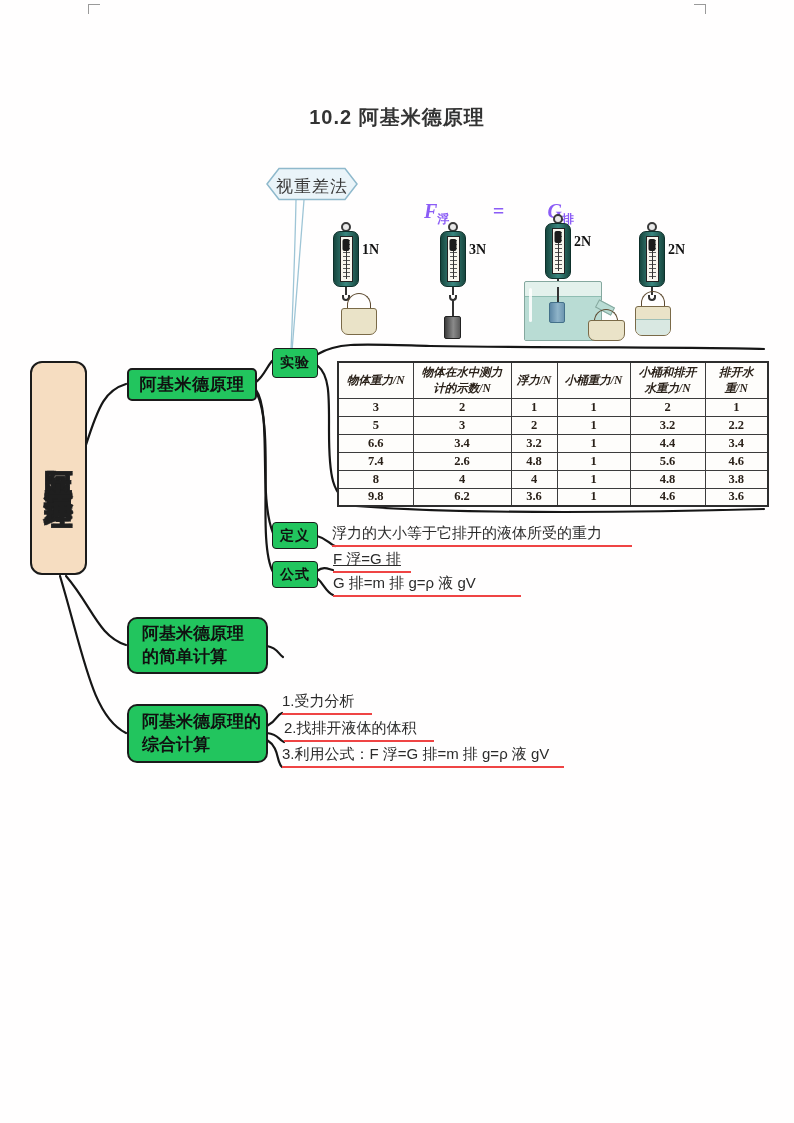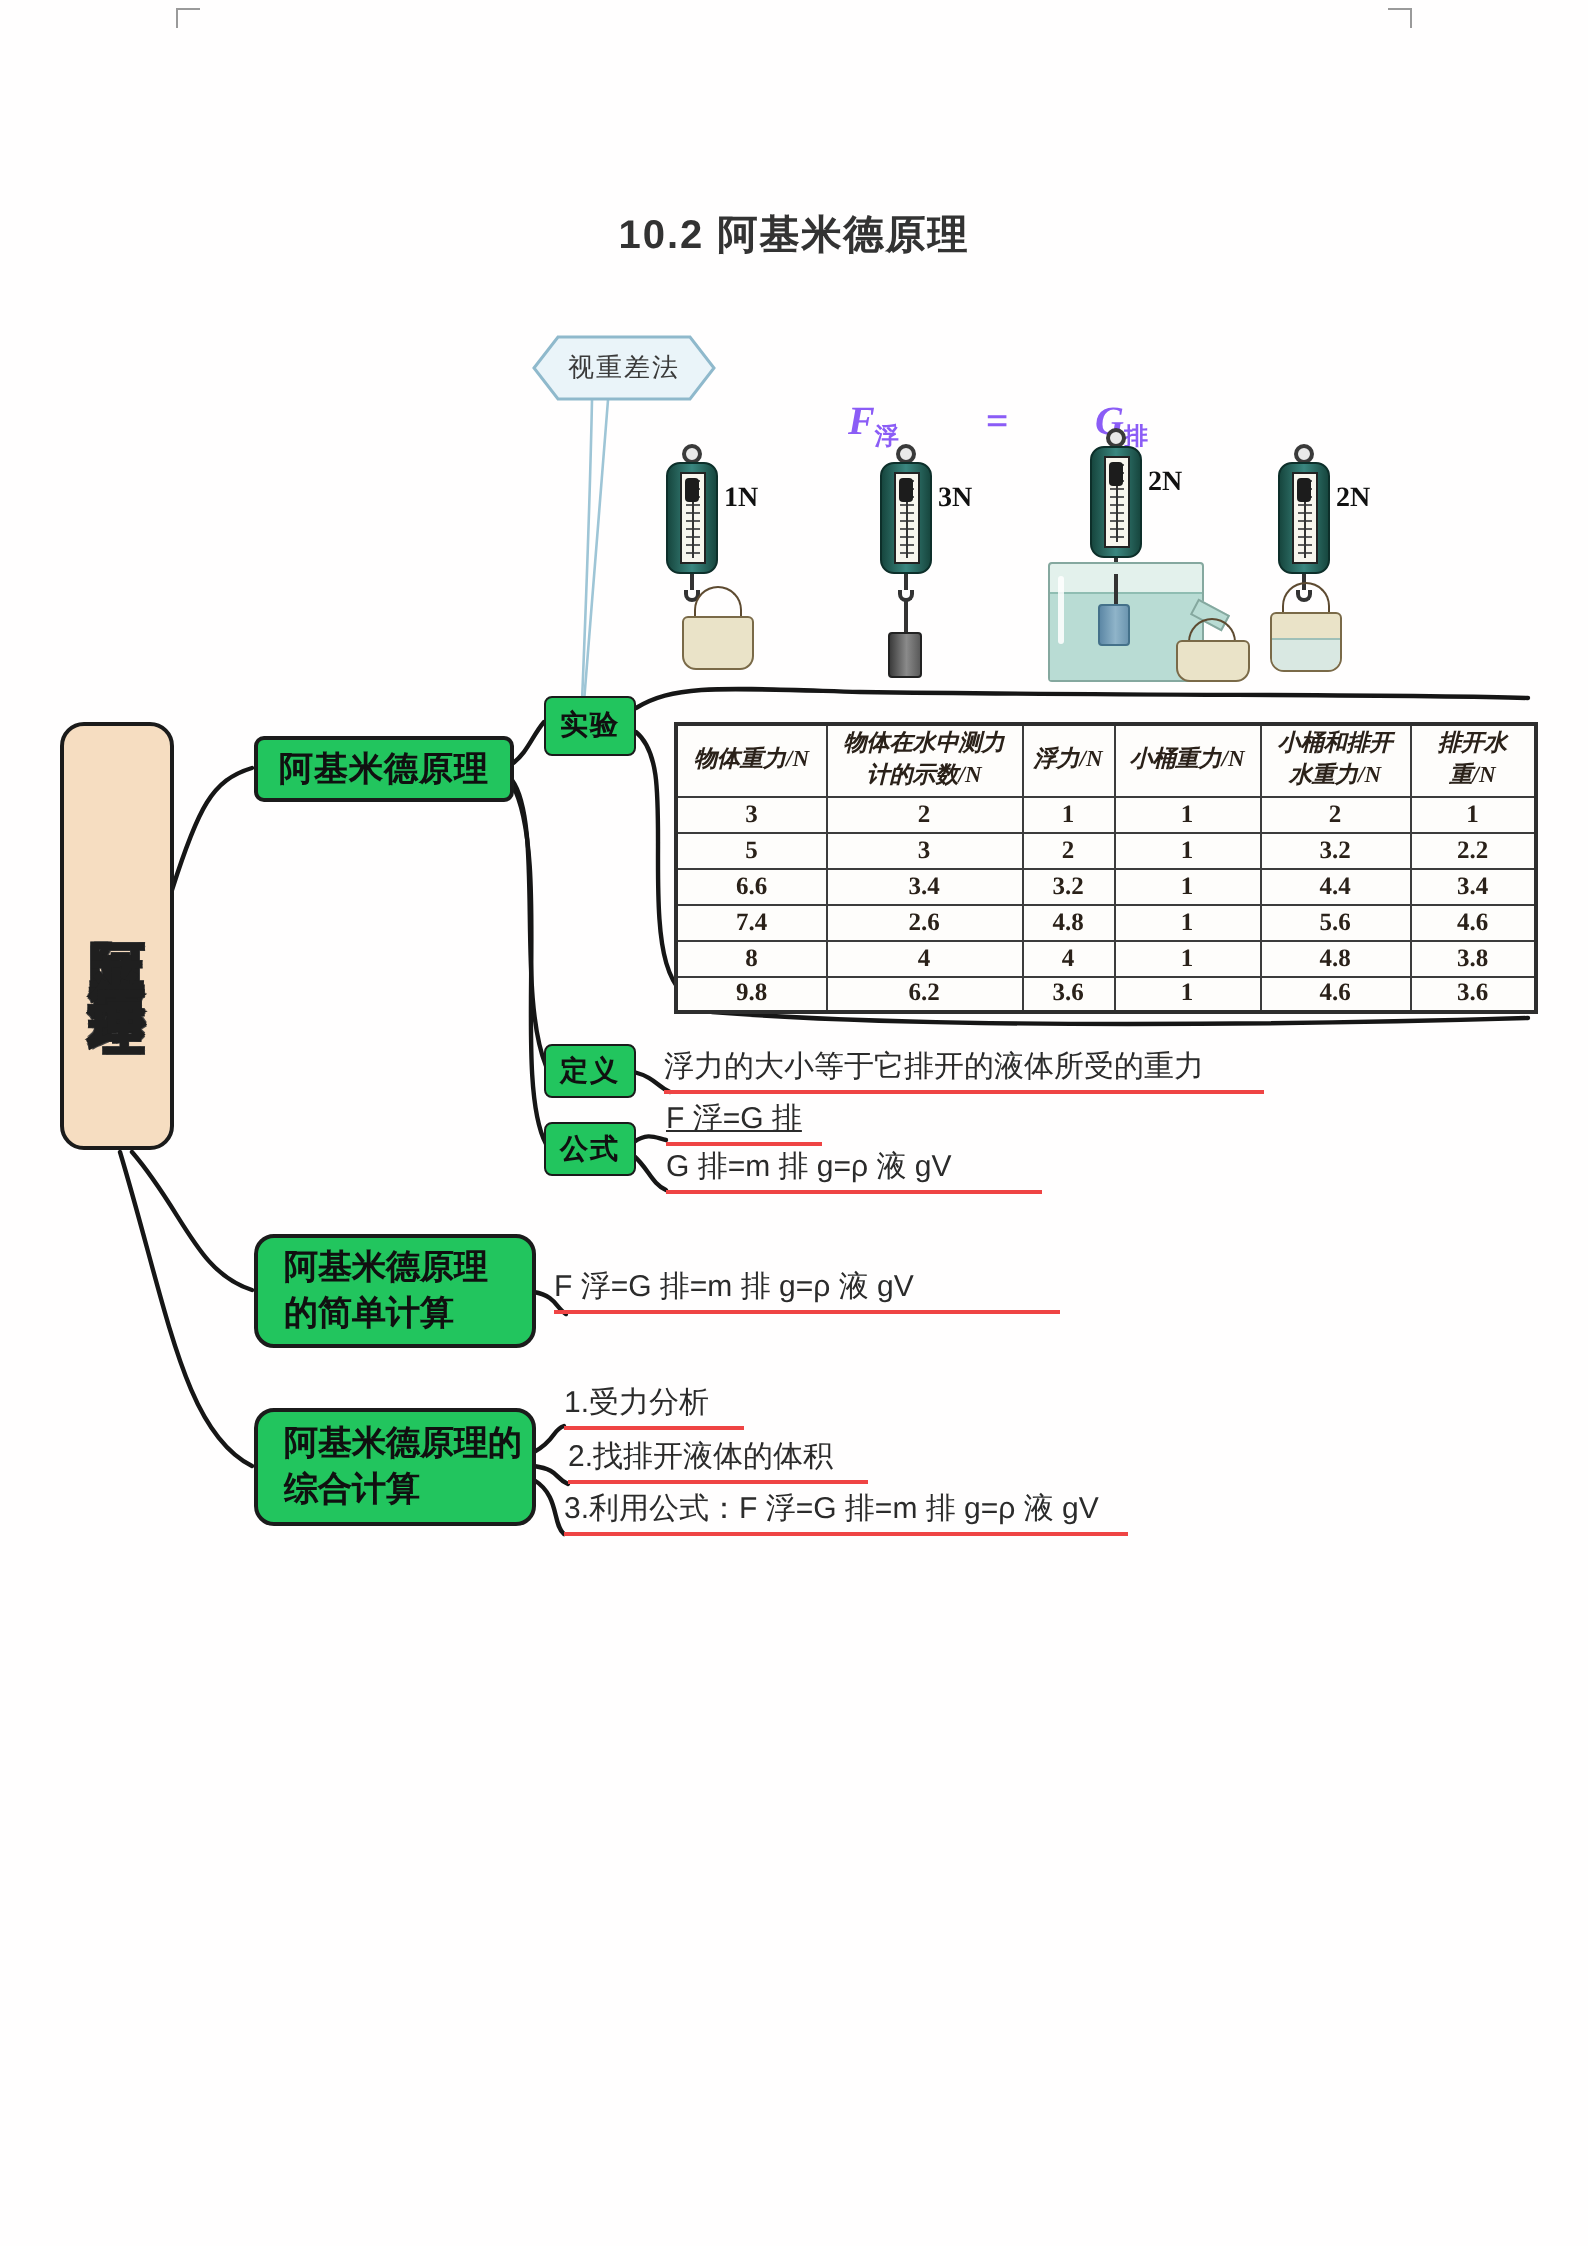--- a/index.html
+++ b/index.html
@@ -13,21 +13,21 @@
 
   .title { position:absolute; left:0; right:0; top:104px; text-align:center;
            font-size:20px; font-weight:bold; color:#333; letter-spacing:1px; }
 
   svg.connectors { position:absolute; left:0; top:0; pointer-events:none; }
 
   
   .callout { position:absolute; left:266px; top:167px; width:92px; height:34px; }
   .callout svg { position:absolute; left:0; top:0; }
   .callout .cap-label { position:absolute; left:0; right:0; top:8px; text-align:center;
-                        font-size:13px; color:#3a3a3a; letter-spacing:1px; }
+                        font-size:17px; color:#3a3a3a; letter-spacing:1px; }
 
   
   .fig-formula { position:absolute; left:424px; top:200px; width:150px; display:flex;
                  justify-content:space-between; align-items:flex-start;
                  font-family:"Liberation Serif", serif; font-style:italic; font-weight:bold;
                  font-size:20px; color:#8b5cf6; }
   .fig-formula sub { font-size:12px; font-style:normal; }
 
   
   .scale { position:absolute; width:28px; display:flex; flex-direction:column; align-items:center; }
@@ -318,21 +318,20 @@
   <div class="node b-sub" style="left:272px; top:561px; width:46px; height:27px;">
     <span>公式</span>
   </div>
   <div class="u-text" style="left:333px; top:550px; width:78px;text-decoration:underline;">F 浮=G 排</div>
   <div class="u-text" style="left:333px; top:574px; width:188px;">G 排=m 排 g=ρ 液 gV</div>
 
   <div class="node b-round" style="left:127px; top:617px; width:141px; height:57px; flex-direction:column; align-items:flex-start; padding-left:13px;">
     <span>阿基米德原理</span>
     <span>的简单计算</span>
   </div>
-  <div class="u-text" style="left:277px; top:634px; width:253px;">F 浮=G 排=m 排 g=ρ 液 gV</div>
 
   <div class="node b-round" style="left:127px; top:704px; width:141px; height:59px; flex-direction:column; align-items:flex-start; padding-left:13px;">
     <span>阿基米德原理的</span>
     <span>综合计算</span>
   </div>
   <div class="u-text" style="left:282px; top:692px; width:90px;">1.受力分析</div>
   <div class="u-text" style="left:284px; top:719px; width:150px;">2.找排开液体的体积</div>
   <div class="u-text" style="left:282px; top:745px; width:282px;">3.利用公式：F 浮=G 排=m 排 g=ρ 液 gV</div>
 
 </div>

